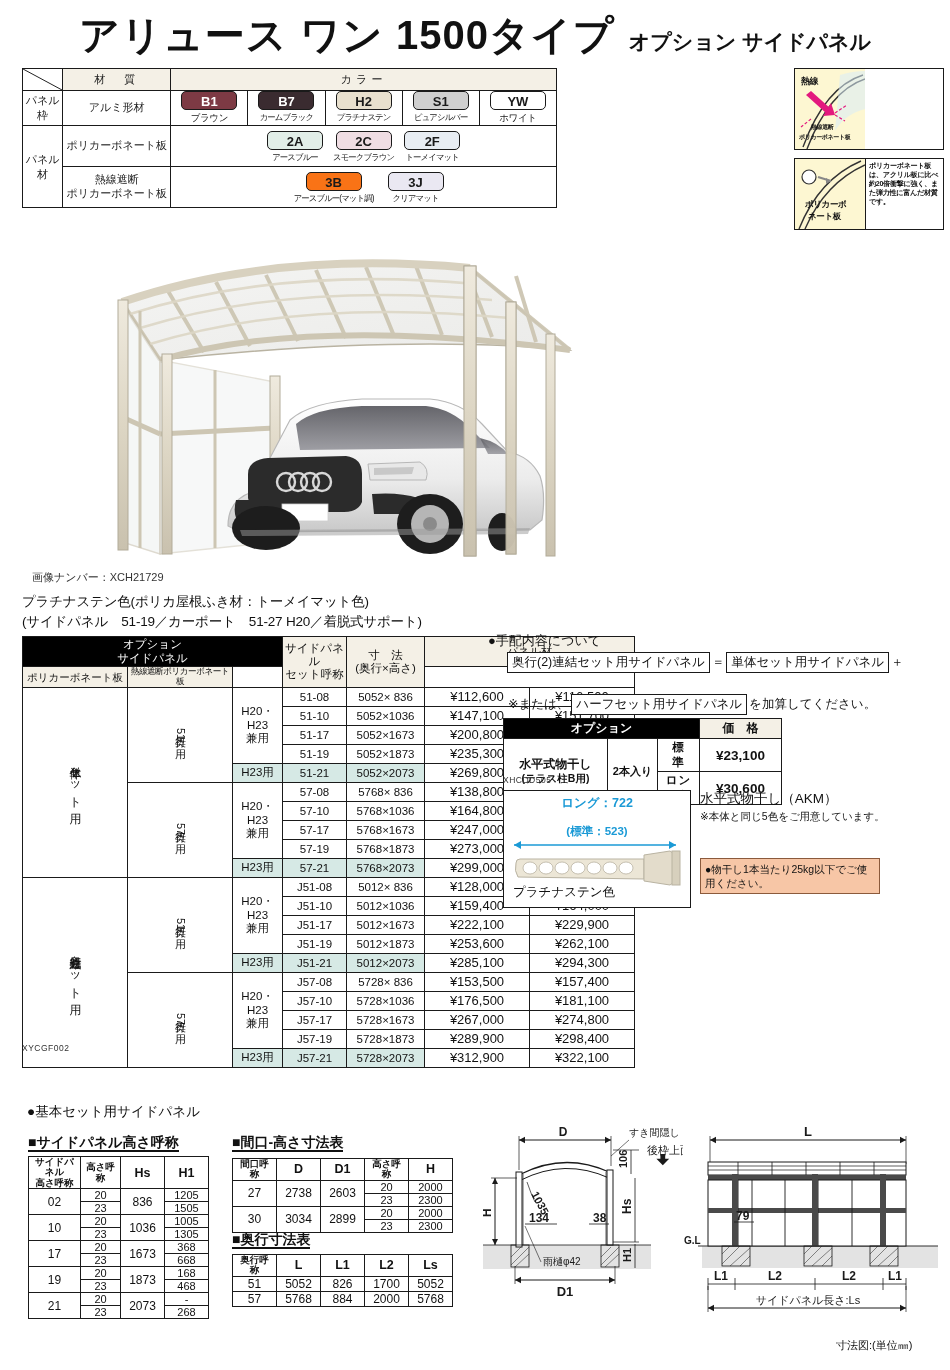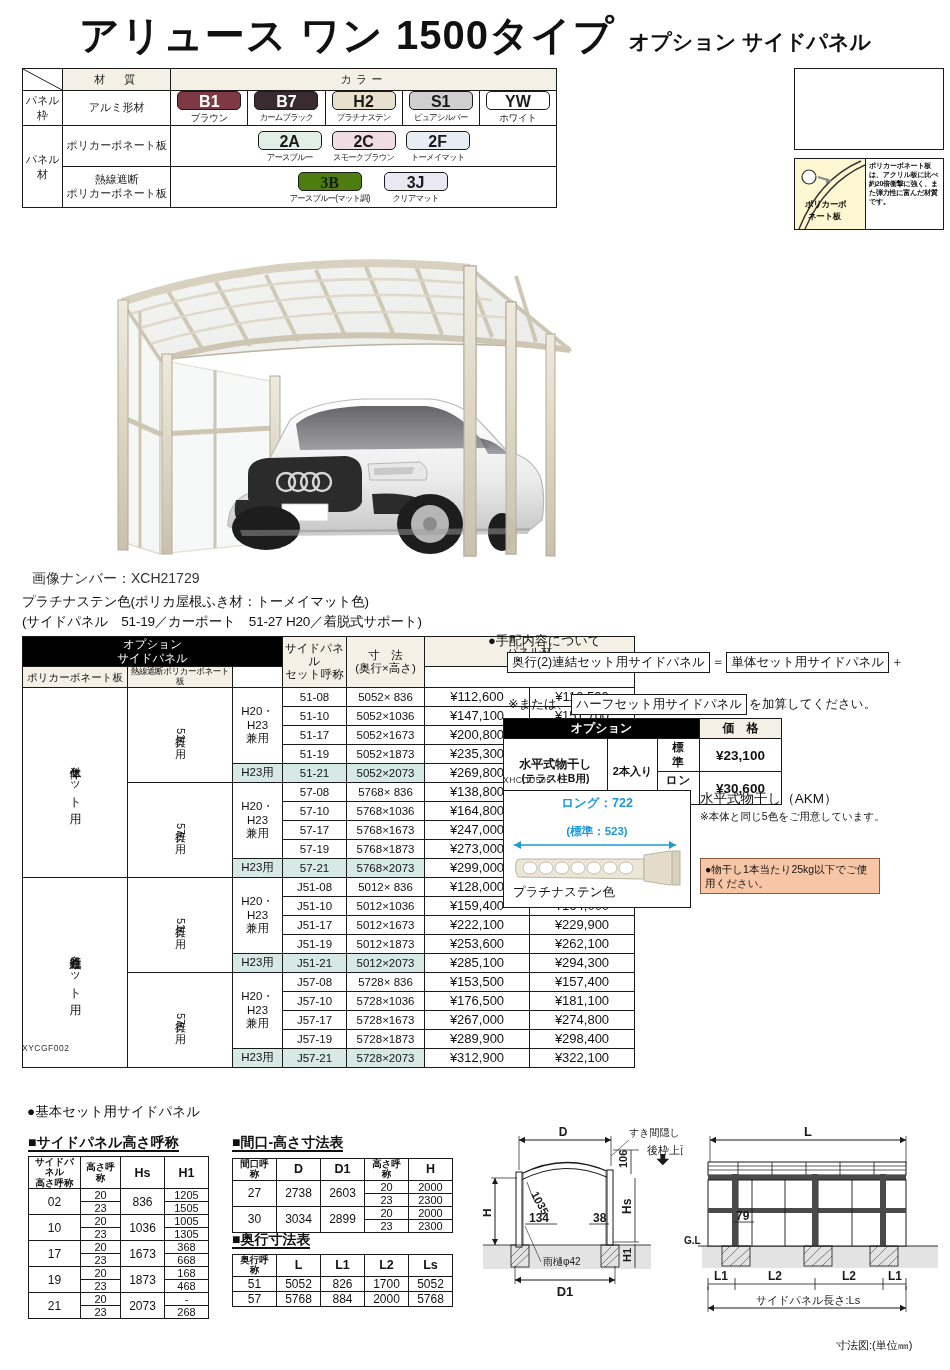--- a/index.html
+++ b/index.html
@@ -40,23 +40,23 @@
   }
   .ct-corner{ width:40px; height:22px; position:relative; background:#fff; }
   .ct-corner .slash{
     position:absolute; left:0; top:0; width:100%; height:100%;
   }
   .ct-head{ background:#f4f0e6; font-weight:normal; letter-spacing:4px; font-size:12px; height:22px;}
   .ct-rowlabel{ width:40px; font-size:11px; background:#fff; }
   .ct-matlabel{ width:108px; font-size:12px; line-height:1.25; padding:4px 2px; }
   .swatch-cell{ padding:5px 3px 3px 3px; width:77px; vertical-align:top;}
   .swatch{
-    display:block; margin:0 auto; width:64px; height:19px; line-height:19px;
+    display:block; margin:0 auto; width:56px; height:19px; line-height:19px;
     border:1.2px solid #1a1a1a; border-radius:5px;
-    font-size:16px; font-weight:bold; text-align:center;
+    font-size:13px; font-weight:bold; text-align:center;
   }
   .swatch-name{ display:block; margin-top:2px; font-size:9.5px; white-space:nowrap; letter-spacing:-0.4px;}
   .swatch-name.sm{ font-size:8.4px; letter-spacing:-0.9px;}
 
   
   .info-box{
     position:absolute; border:1.4px solid #1a1a1a; background:#fff;
     display:flex;
   }
   #info-box-1{ left:794px; top:68px; width:150px; height:82px; }
@@ -68,21 +68,21 @@
     font-size:7.1px; line-height:1.28; color:#111; font-weight:bold;
     letter-spacing:-0.3px;
   }
   .pic-label{
     position:absolute; font-weight:bold; font-size:7.5px; color:#111; letter-spacing:-0.4px;
   }
 
   
   .photo-area{ position:absolute; left:100px; top:242px; width:570px; height:325px; }
   .img-no{
-    position:absolute; left:32px; top:570px; font-size:14px; color:#333; letter-spacing:0px;
+    position:absolute; left:32px; top:570px; font-size:11px; color:#333; letter-spacing:0px;
   }
   .photo-caption{
     position:absolute; left:22px; top:592px; font-size:13.5px; line-height:1.45;
     color:#111; letter-spacing:-0.2px;
   }
 
   
   .price-table{
     position:absolute; left:22px; top:636px;
     border-collapse:collapse; border:1.6px solid #1a1a1a;
@@ -265,34 +265,50 @@
             <span class="swatch-name sm">トーメイマット</span>
           </div>
         </div>
       </td>
     </tr>
     <tr>
       <td class="ct-matlabel">熱線遮断<br>ポリカーボネート板</td>
       <td colspan="5" style="padding:5px 3px 3px 3px;">
         <div style="display:flex;justify-content:center;gap:14px;padding-left:10px;">
           <div>
-            <span class="swatch" id="sw-3b" style="background: #4d7c0f; color: rgb(26, 26, 26); font-family: Liberation Serif, serif;">3B</span>
+            <span class="swatch" id="sw-3b" style="background: #f97316; color: rgb(26, 26, 26);">3B</span>
             <span class="swatch-name sm">アースブルー(マット調)</span>
           </div>
           <div>
             <span class="swatch" id="sw-3j" style="background: rgb(234, 232, 242); color: rgb(26, 26, 26);">3J</span>
             <span class="swatch-name sm">クリアマット</span>
           </div>
         </div>
       </td>
     </tr>
   </tbody>
     </table>
 
   <div class="info-box" id="info-box-1">
+    <div class="info-pic yellow">
+      <svg width="70" height="80" viewBox="0 0 70 80">
+        <rect x="0" y="0" width="70" height="80" fill="#fdf7d2"></rect>
+        <path d="M 8 78 Q 30 18 68 6" fill="none" stroke="#333" stroke-width="1.4"></path>
+        <path d="M 12 80 Q 34 22 70 10" fill="none" stroke="#333" stroke-width="1.4"></path>
+        <path d="M 45 6 Q 58 2 70 2 L 70 40 Q 50 45 40 62 Z" fill="#d9ecf7" opacity="0.55"></path>
+        <path d="M 16 22 L 36 40 L 31 44 L 11 26 Z" fill="#e3197e"></path>
+        <path d="M 36 34 L 40 46 L 28 47 Z" fill="#e3197e"></path>
+        <path d="M 40 44 L 52 36" stroke="#e3197e" stroke-width="1.2" stroke-dasharray="3 2"></path>
+        <path d="M 40 46 L 50 52" stroke="#e3197e" stroke-width="1.2" stroke-dasharray="3 2"></path>
+        <path d="M 16 50 L 6 58" stroke="#e3197e" stroke-width="1.2" stroke-dasharray="3 2"></path>
+      </svg>
+      <span class="pic-label" style="left:6px;top:6px;font-size:9px;">熱線</span>
+      <span class="pic-label" style="left:16px;top:54px;font-size:6px;">熱線遮断</span>
+      <span class="pic-label" style="left:4px;top:64px;font-size:6px;">ポリカーボネート板</span>
+    </div>
   </div>
 
   <div class="info-box" id="info-box-2">
     <div class="info-pic yellow">
       <svg width="70" height="70" viewBox="0 0 70 70">
         <rect x="0" y="0" width="70" height="70" fill="#fdf7d2"></rect>
         <path d="M 4 70 Q 24 20 66 2" fill="none" stroke="#333" stroke-width="1.4"></path>
         <path d="M 10 70 Q 30 24 70 6" fill="none" stroke="#333" stroke-width="1.4"></path>
         <circle cx="14" cy="18" r="7" fill="#fff" stroke="#333" stroke-width="1.2"></circle>
         <path d="M 23 18 L 36 22" stroke="#888" stroke-width="2.2"></path>

